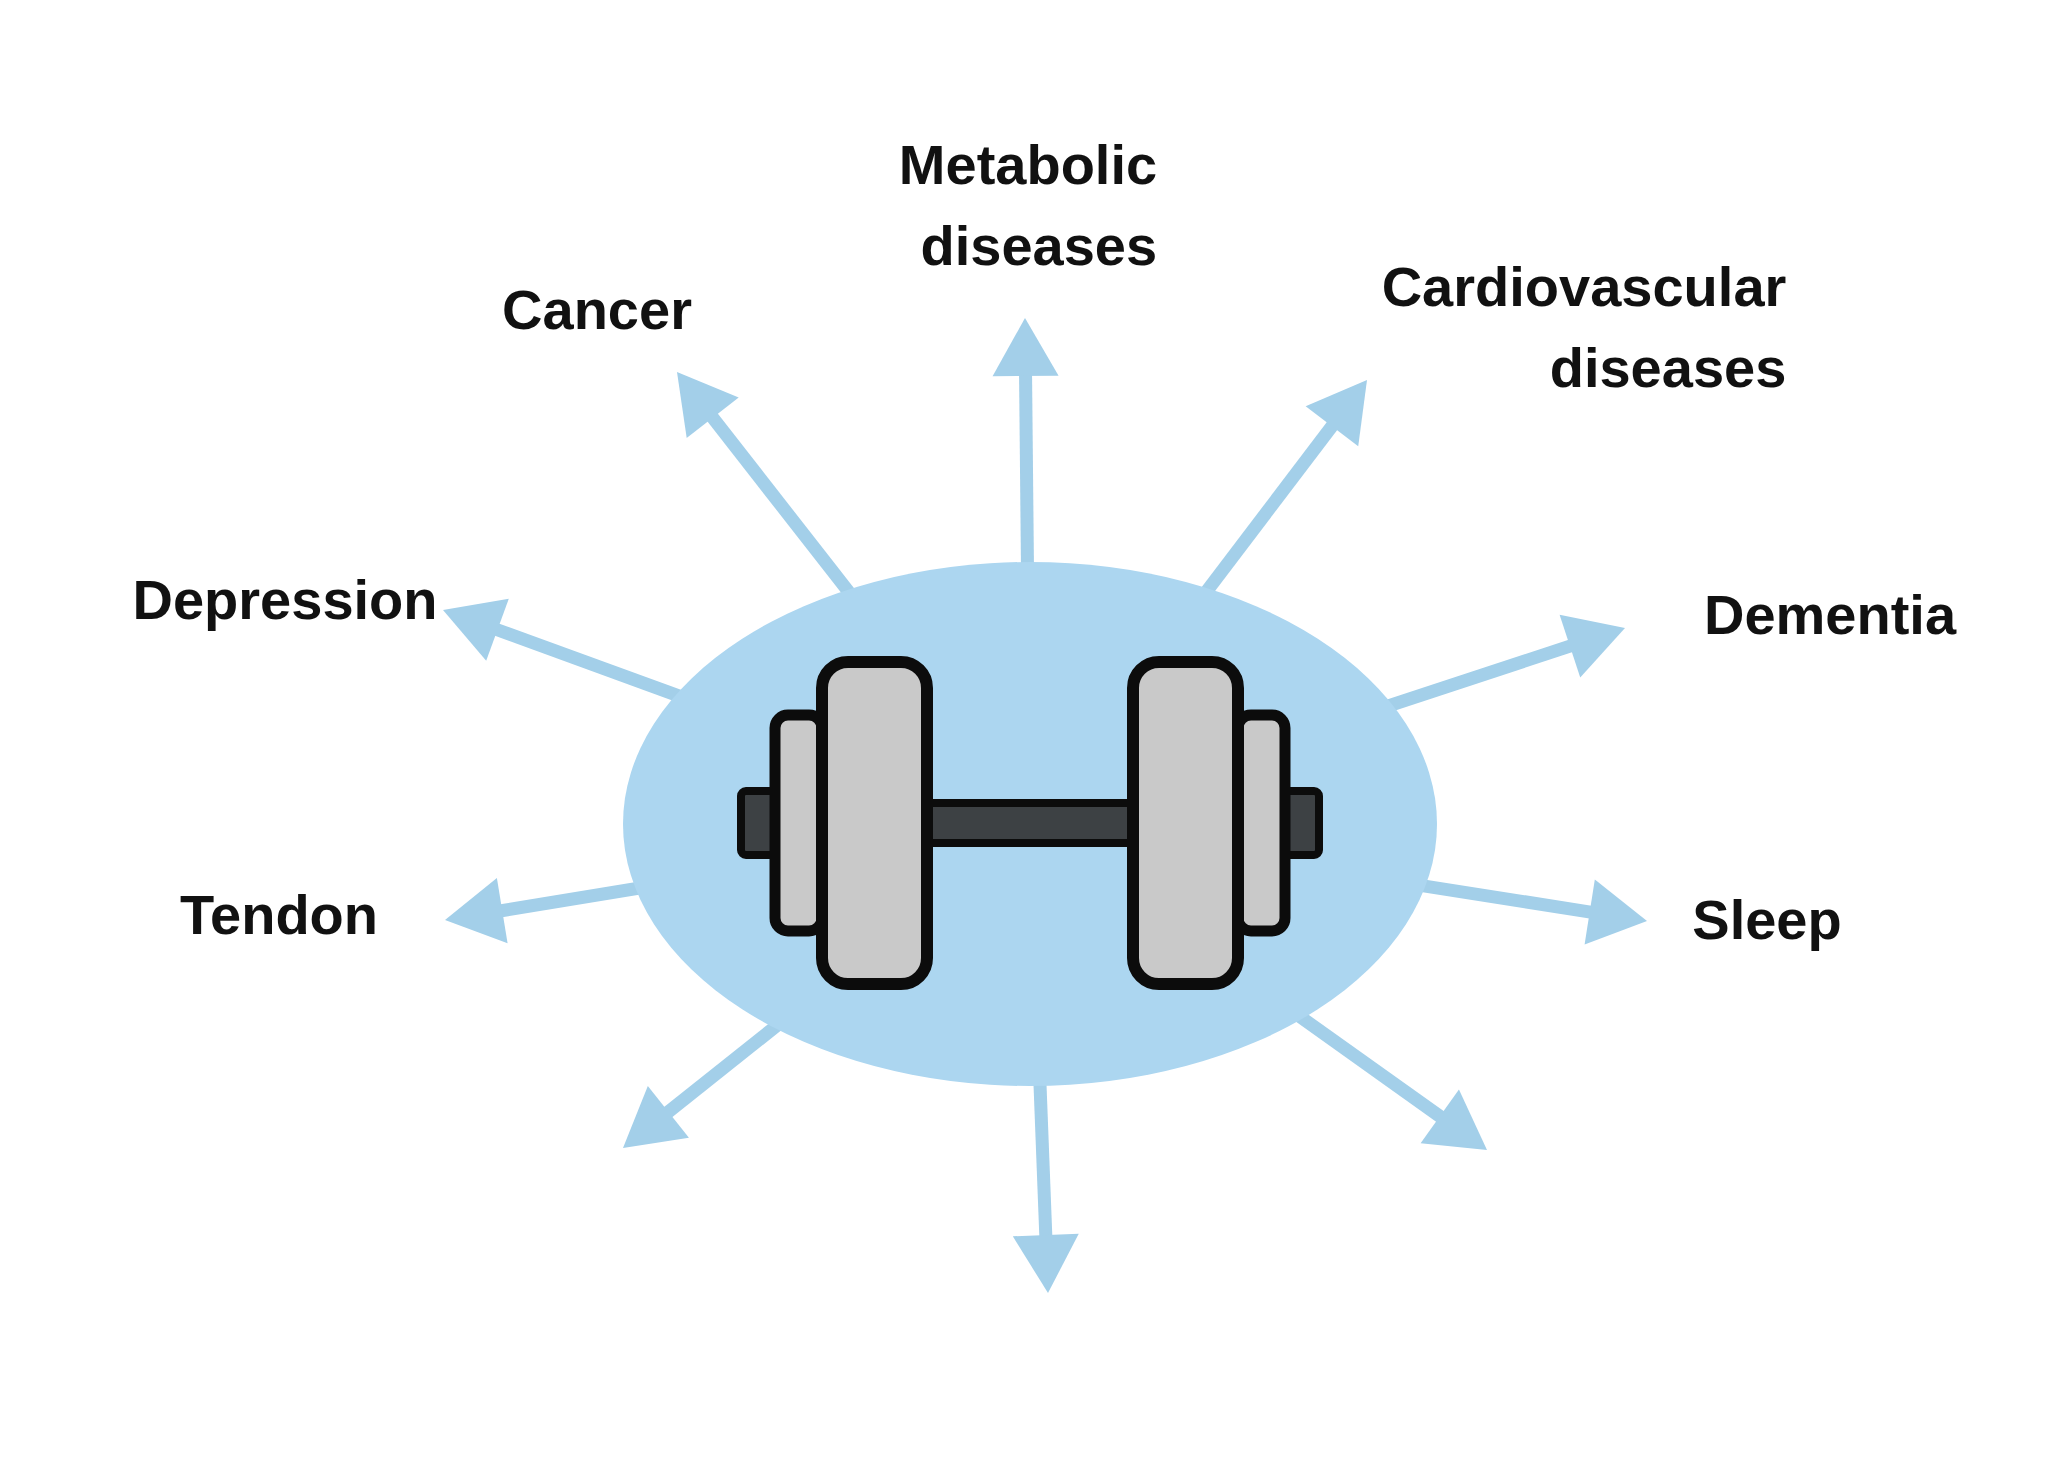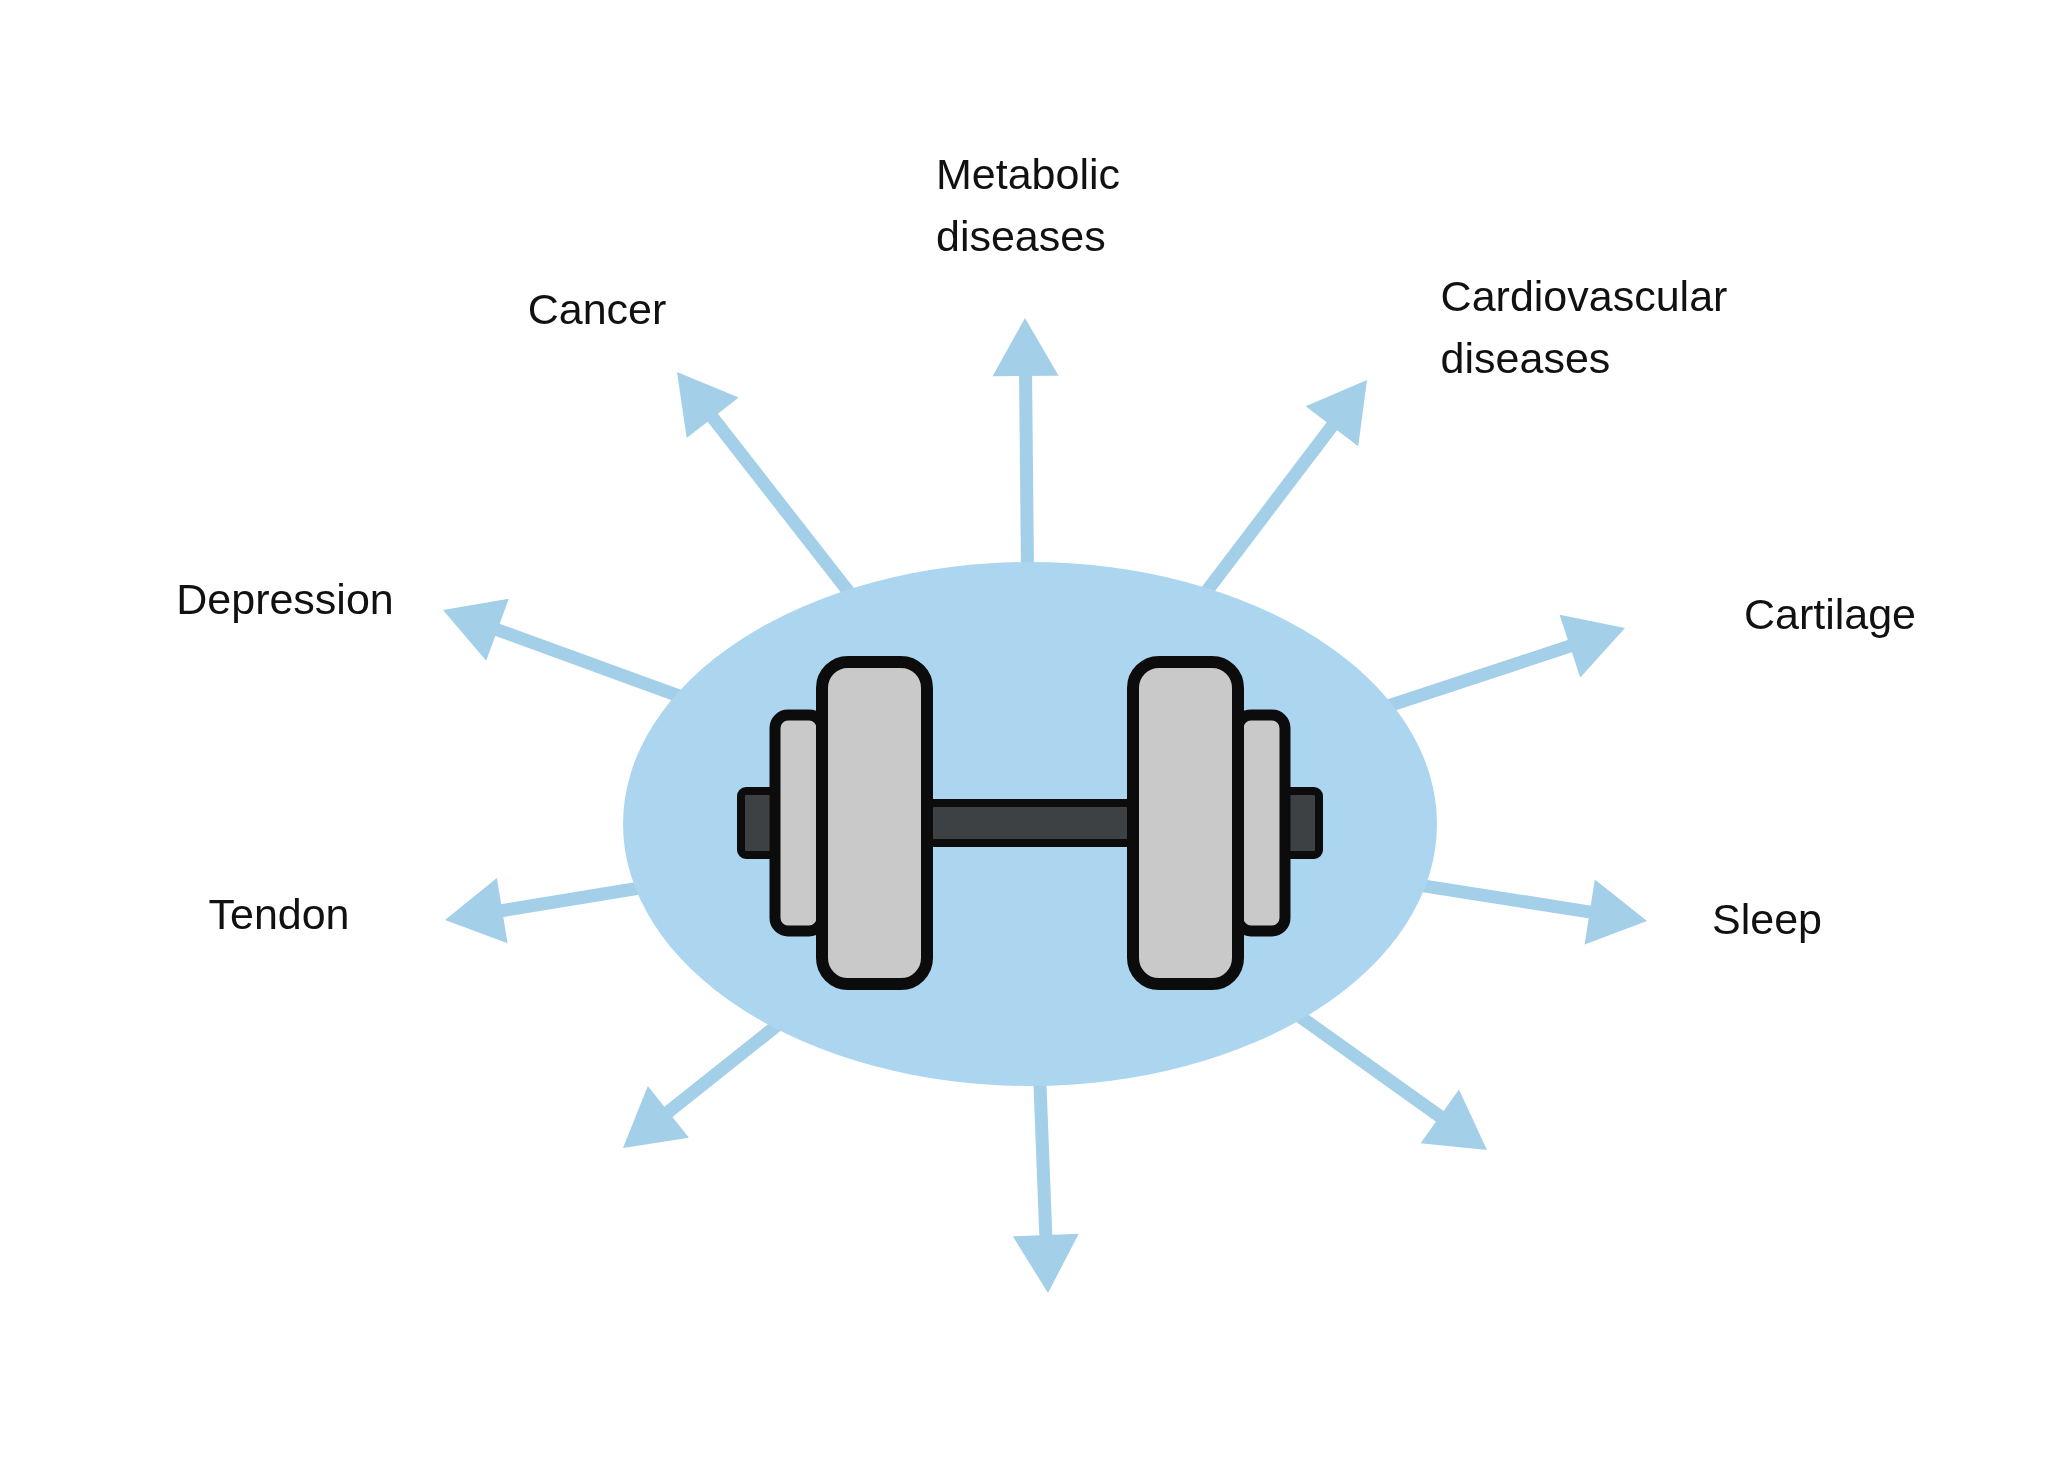--- a/index.html
+++ b/index.html
@@ -16,25 +16,25 @@
     position:relative;
     width:2048px;height:1482px;
     background:var(--bg);
     overflow:hidden;
     font-family:"Liberation Sans", sans-serif;
   }
   .stage svg{position:absolute;left:0;top:0;width:2048px;height:1482px;display:block;}
   .label{
     position:absolute;
     transform:translate(-50%,-50%);
-    font-weight:400;
-    font-size:43px;
+    font-weight:700;
+    font-size:56px;
     line-height:1.44;
     color:var(--text);
-    text-align:left;
+    text-align:right;
     white-space:nowrap;
   }
   #lbl-metabolic      {left:1028px;top:206px;}
   #lbl-cardiovascular {left:1584px;top:328px;}
   #lbl-dementia       {left:1830px;top:615px;}
   #lbl-sleep          {left:1767px;top:920px;}
   #lbl-bone           {left:1586px;top:1188px;}
   #lbl-muscle         {left:1066px;top:1340px;}
   #lbl-cartilage      {left:546px; top:1192px;}
   #lbl-tendon         {left:279px; top:915px;}
@@ -109,21 +109,21 @@
 
   <div class="label" id="lbl-metabolic">
     <div>Metabolic</div>
     <div>diseases</div>
   </div>
   <div class="label" id="lbl-cardiovascular">
     <div>Cardiovascular</div>
     <div>diseases</div>
   </div>
   <div class="label" id="lbl-dementia">
-    <div>Cartilage</div>
+    <div>Dementia</div>
   </div>
   <div class="label" id="lbl-sleep">
     <div>Sleep</div>
   </div>
   <div class="label" id="lbl-tendon">
     <div>Tendon</div>
   </div>
   <div class="label" id="lbl-depression">
     <div>Depression</div>
   </div>

